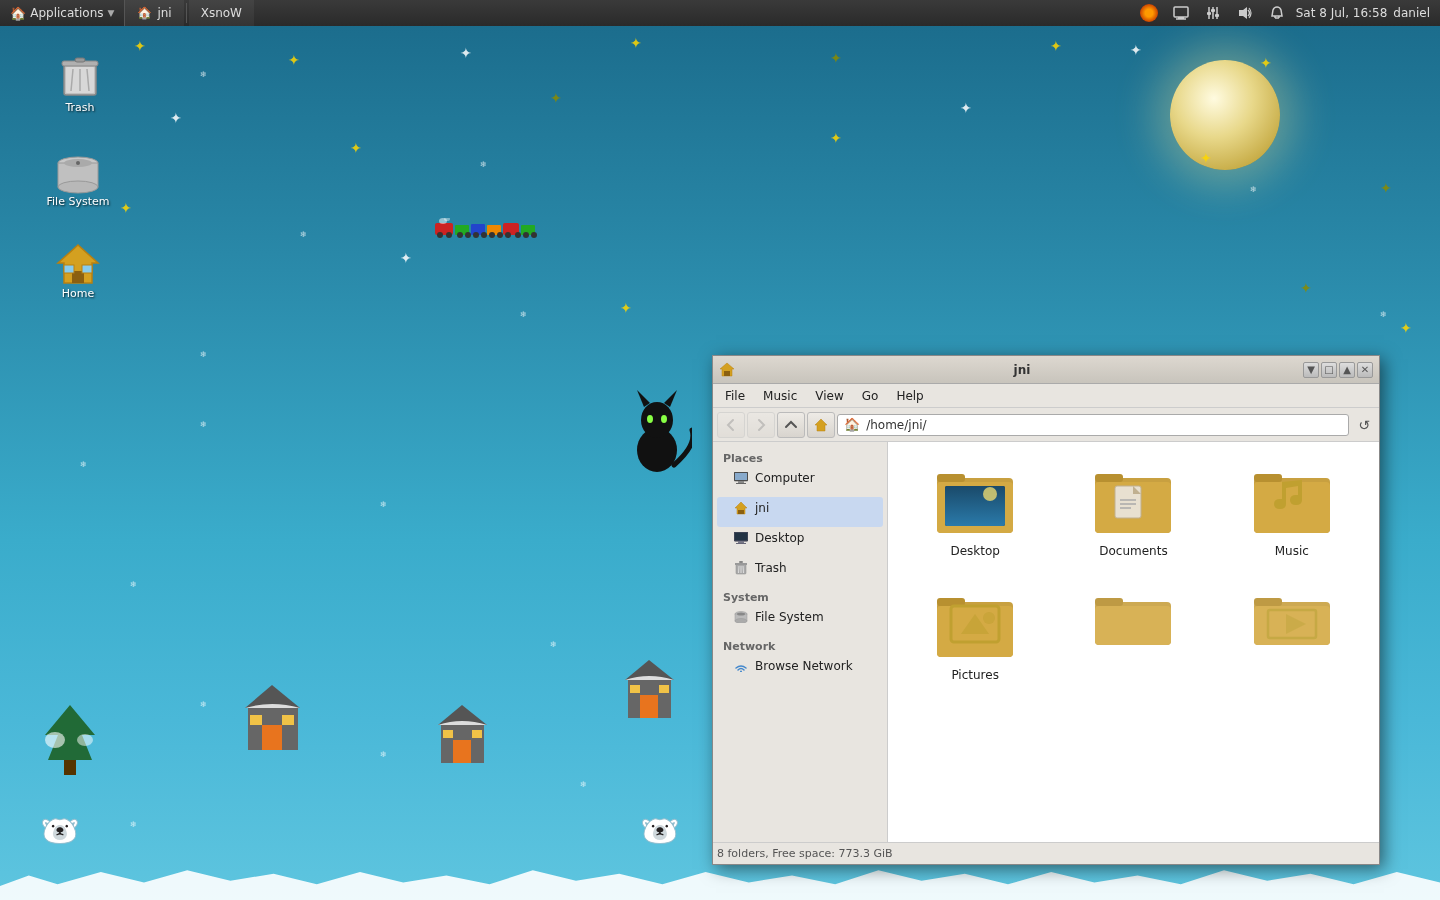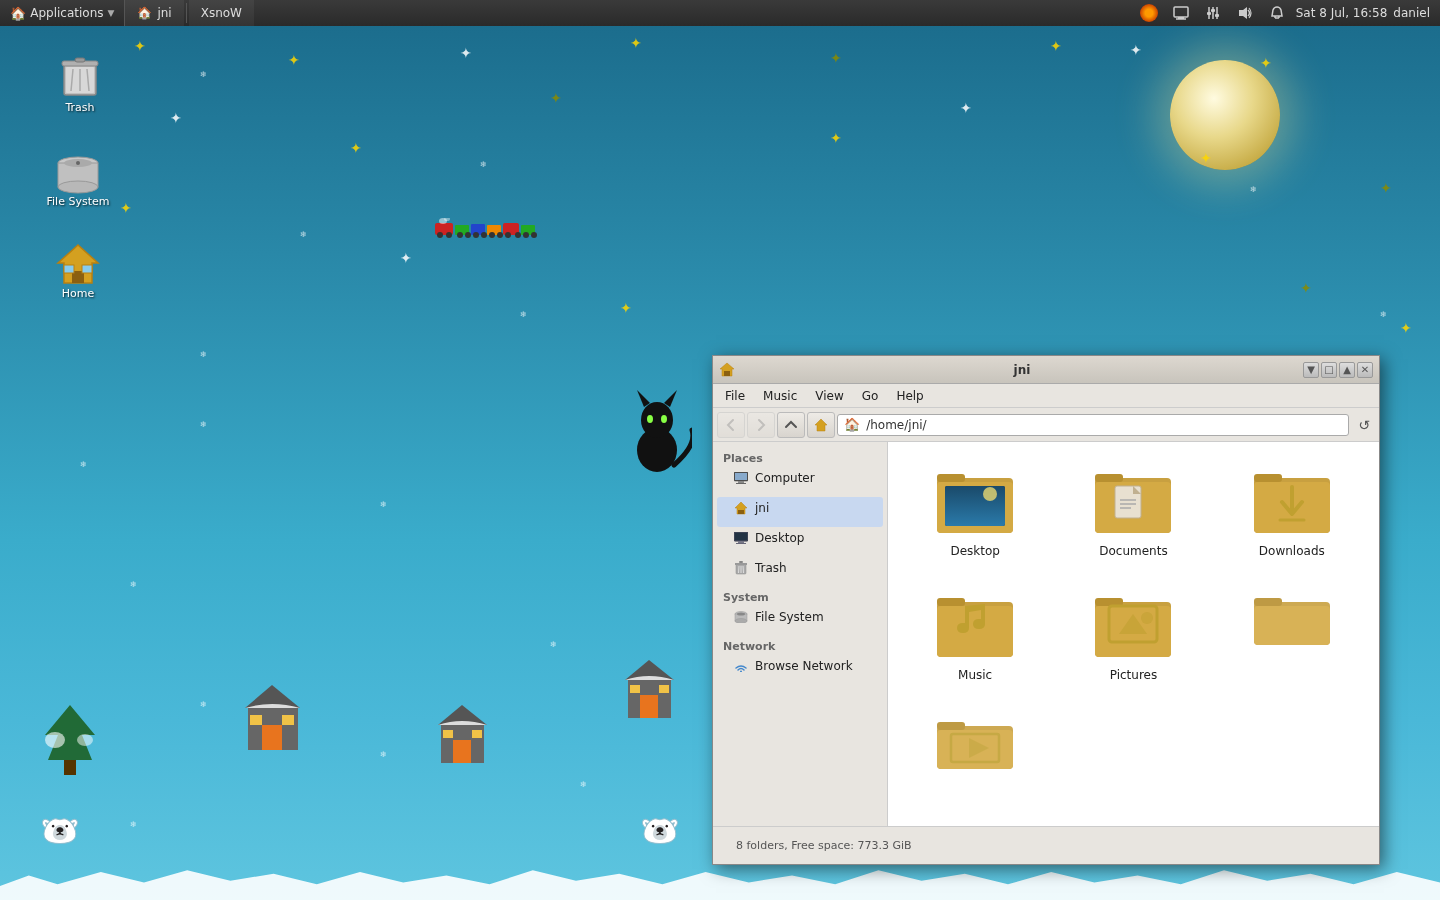--- a/index.html
+++ b/index.html
@@ -382,26 +382,26 @@
     }
 
     .folder-label {
       font-size: 12px;
       color: #222;
       text-align: center;
     }
 
     
     .status-bar {
-      height: 38px;
+      height: 22px;
       background: #e8e5e0;
       border-top: 1px solid #ccc;
       display: flex;
       align-items: center;
-      padding: 0 23px;
+      padding: 0 4px;
       font-size: 11px;
       color: #555;
       flex-shrink: 0;
     }
 
     
     ::-webkit-scrollbar { width: 8px; }
     ::-webkit-scrollbar-track { background: #f0eeeb; }
     ::-webkit-scrollbar-thumb { background: #c0bbb5; border-radius: 4px; }
 
@@ -852,59 +852,43 @@
                 <polygon points="18,0 26,8 18,8" fill="#c0b090"></polygon>
                 <line x1="5" y1="14" x2="21" y2="14" stroke="#aaa" stroke-width="1.5"></line>
                 <line x1="5" y1="18" x2="21" y2="18" stroke="#aaa" stroke-width="1.5"></line>
                 <line x1="5" y1="22" x2="16" y2="22" stroke="#aaa" stroke-width="1.5"></line>
               </g>
             </svg>
           </div>
           <span class="folder-label">Documents</span>
         </div>
 
+
         <div class="folder-item">
           <div class="folder-icon">
             <svg width="80" height="72" viewBox="0 0 80 72">
               <rect x="2" y="12" width="76" height="55" rx="4" fill="#c8a040"></rect>
               <rect x="2" y="8" width="28" height="8" rx="3" fill="#b89030"></rect>
               <rect x="2" y="16" width="76" height="51" rx="4" fill="#d4aa44"></rect>
 
-              <g transform="translate(20,16)">
-                <line x1="20" y1="5" x2="20" y2="28" stroke="#c0a030" stroke-width="4" stroke-linecap="round"></line>
-                <polyline points="10,20 20,32 30,20" fill="none" stroke="#c0a030" stroke-width="4" stroke-linecap="round" stroke-linejoin="round"></polyline>
-                <line x1="8" y1="38" x2="32" y2="38" stroke="#c0a030" stroke-width="3" stroke-linecap="round"></line>
+              <g transform="translate(20,14)" fill="#c0a030">
+                <path d="M30,0 L30,20 Q30,25 24,25 Q18,25 18,20 Q18,15 24,15 L26,15 L26,6 L14,8 L14,24 Q14,29 8,29 Q2,29 2,24 Q2,19 8,19 L10,19 L10,2 Z"></path>
               </g>
             </svg>
           </div>
-          <span class="folder-label">Downloads</span>
+          <span class="folder-label">Music</span>
         </div>
 
         <div class="folder-item">
           <div class="folder-icon">
             <svg width="80" height="72" viewBox="0 0 80 72">
               <rect x="2" y="12" width="76" height="55" rx="4" fill="#c8a040"></rect>
               <rect x="2" y="8" width="28" height="8" rx="3" fill="#b89030"></rect>
               <rect x="2" y="16" width="76" height="51" rx="4" fill="#d4aa44"></rect>
 
-              <g transform="translate(20,14)" fill="#c0a030">
-                <path d="M30,0 L30,20 Q30,25 24,25 Q18,25 18,20 Q18,15 24,15 L26,15 L26,6 L14,8 L14,24 Q14,29 8,29 Q2,29 2,24 Q2,19 8,19 L10,19 L10,2 Z"></path>
-              </g>
-            </svg>
-          </div>
-          <span class="folder-label">Music</span>
-        </div>
-
-        <div class="folder-item">
-          <div class="folder-icon">
-            <svg width="80" height="72" viewBox="0 0 80 72">
-              <rect x="2" y="12" width="76" height="55" rx="4" fill="#c8a040"></rect>
-              <rect x="2" y="8" width="28" height="8" rx="3" fill="#b89030"></rect>
-              <rect x="2" y="16" width="76" height="51" rx="4" fill="#d4aa44"></rect>
-
               <g transform="translate(16,16)">
                 <rect x="0" y="0" width="48" height="36" rx="3" fill="none" stroke="#c0a030" stroke-width="3"></rect>
 
                 <polygon points="10,28 24,8 38,28" fill="#c0a030" opacity="0.6"></polygon>
                 <circle cx="38" cy="12" r="6" fill="#c0a030" opacity="0.5"></circle>
               </g>
             </svg>
           </div>
           <span class="folder-label">Pictures</span>
         </div>

